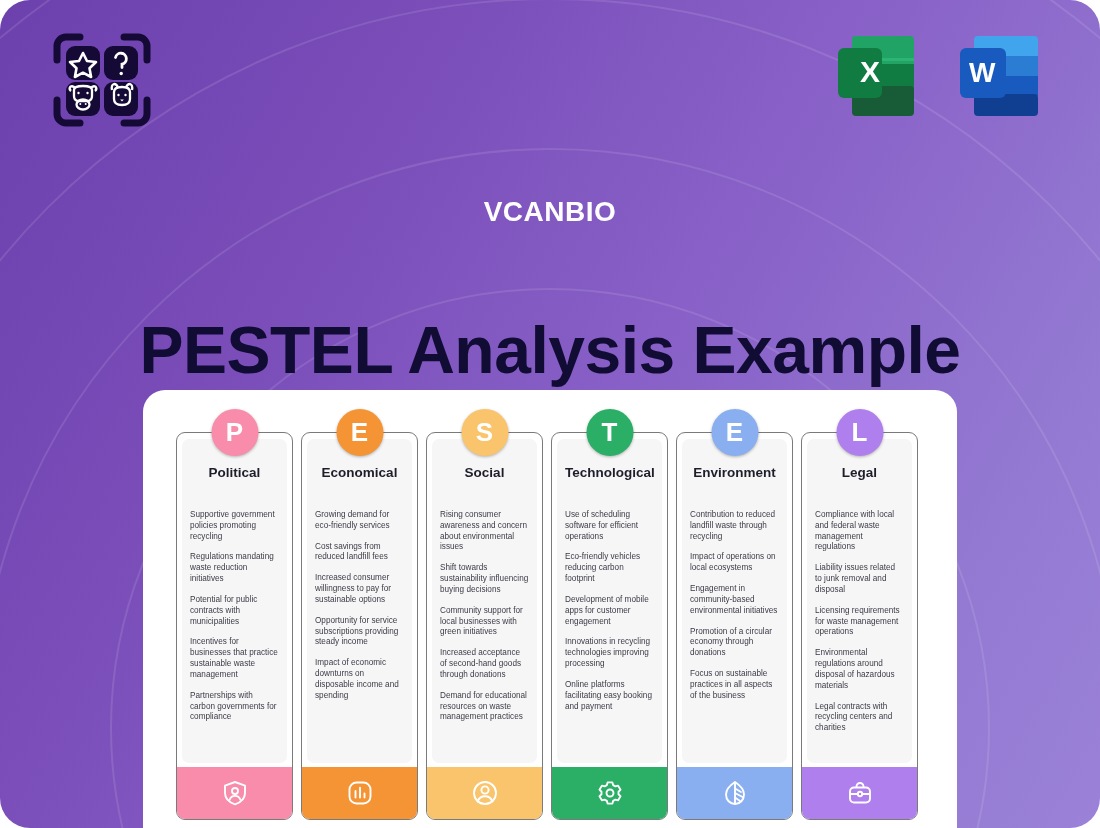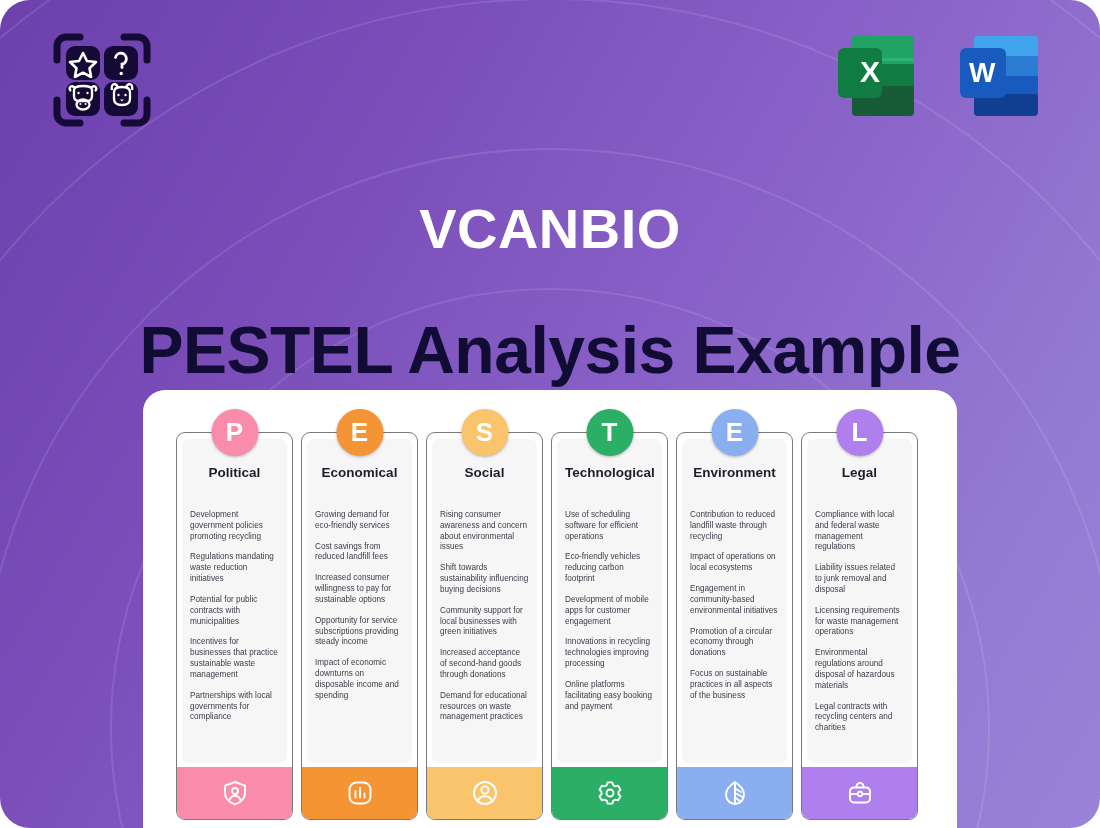--- a/index.html
+++ b/index.html
@@ -41,21 +41,21 @@
   #office-icons {
     position: absolute; right: 50px; top: 28px;
     display: flex; gap: 28px; align-items: flex-start;
   }
   .office-icon { position: relative; width: 96px; height: 96px; }
   
   #company-title {
     position: absolute; left: 0; right: 0; top: 196px;
     text-align: center;
     color: #ffffff;
-    font-size: 56px;
+    font-size: 28px;
     font-weight: bold;
     letter-spacing: 0.5px;
   }
   #main-title {
     position: absolute; left: 0; right: 0; top: 312px;
     text-align: center;
     color: #110c33;
     font-size: 66px;
     font-weight: bold;
     letter-spacing: -0.5px;
@@ -217,25 +217,25 @@
     <span>PESTEL</span><span class="spacer"></span><span>Analysis Example</span>
   </div>
 
   <div id="pestel-card">
     <div id="columns">
         <div class="col">
           <div class="col-letter" style="background: rgb(249, 139, 171);">P</div>
           <div class="col-inner">
             <div class="col-heading">Political</div>
             <div class="col-items">
-              <div class="col-item">Development government policies promoting recycling</div>
+              <div class="col-item">Supportive government policies promoting recycling</div>
               <div class="col-item">Regulations mandating waste reduction initiatives</div>
               <div class="col-item">Potential for public contracts with municipalities</div>
               <div class="col-item">Incentives for businesses that practice sustainable waste management</div>
-              <div class="col-item">Partnerships with local governments for compliance</div>
+              <div class="col-item">Partnerships with carbon governments for compliance</div>
             </div>
           </div>
           <div class="col-footer" style="background: rgb(249, 139, 171);">
             <svg viewBox="0 0 28 28">
               <path d="M14 3 L24 6.6 V14 c0 6.4 -5.4 9.8 -10 11.4 C9.4 23.8 4 20.4 4 14 V6.6 Z" fill="none" stroke="#fff" stroke-width="1.9" stroke-linejoin="round"></path>
               <circle cx="14" cy="12" r="3" fill="none" stroke="#fff" stroke-width="1.9"></circle>
               <path d="M8.6 20.6 a5.8 5.8 0 0 1 10.8 0" fill="none" stroke="#fff" stroke-width="1.9" stroke-linecap="round"></path>
             </svg>
           </div>
         </div>

